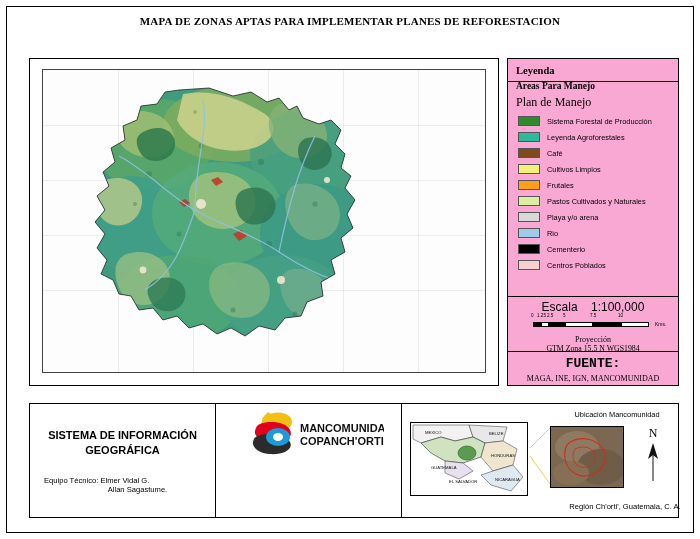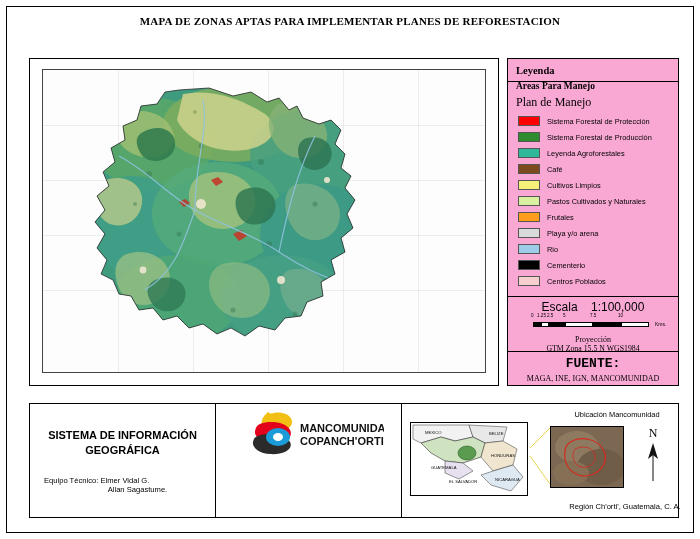--- a/index.html
+++ b/index.html
@@ -226,46 +226,42 @@
   </div>
 
   <div class="legend">
     <h1>Leyenda</h1>
     <div class="legend-sep" style="top:22px"></div>
     <h2>Areas Para Manejo</h2>
     <h3>Plan de Manejo</h3>
 
     <div>
       <div class="lg-row">
-        <span class="sw" style="background:#ff0000"></span>
-        <span class="lg-label">Sistema Forestal de Protección</span>
-      </div>
-      <div class="lg-row">
         <span class="sw" style="background:#2e8b2e"></span>
         <span class="lg-label">Sistema Forestal de Producción</span>
       </div>
       <div class="lg-row">
         <span class="sw" style="background:#2fb89a"></span>
         <span class="lg-label">Leyenda Agroforestales</span>
       </div>
       <div class="lg-row">
         <span class="sw" style="background:#7d4a1e"></span>
         <span class="lg-label">Café</span>
       </div>
       <div class="lg-row">
         <span class="sw" style="background:#f5f07a"></span>
         <span class="lg-label">Cultivos Limpios</span>
       </div>
       <div class="lg-row">
+        <span class="sw" style="background:#ff9d1e"></span>
+        <span class="lg-label">Frutales</span>
+      </div>
+      <div class="lg-row">
         <span class="sw" style="background:#d8f0a0"></span>
         <span class="lg-label">Pastos Cultivados y Naturales</span>
-      </div>
-      <div class="lg-row">
-        <span class="sw" style="background:#ff9d1e"></span>
-        <span class="lg-label">Frutales</span>
       </div>
       <div class="lg-row">
         <span class="sw" style="background:#d9d9d9"></span>
         <span class="lg-label">Playa y/o arena</span>
       </div>
       <div class="lg-row">
         <span class="sw" style="background:#9ecbe8"></span>
         <span class="lg-label">Rio</span>
       </div>
       <div class="lg-row">

